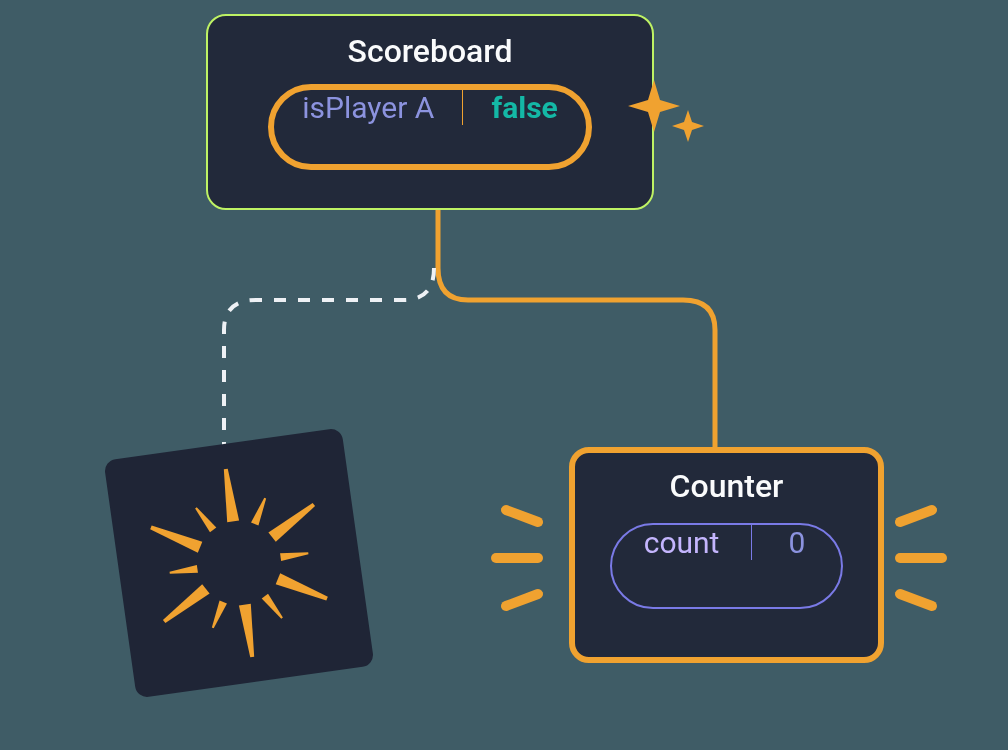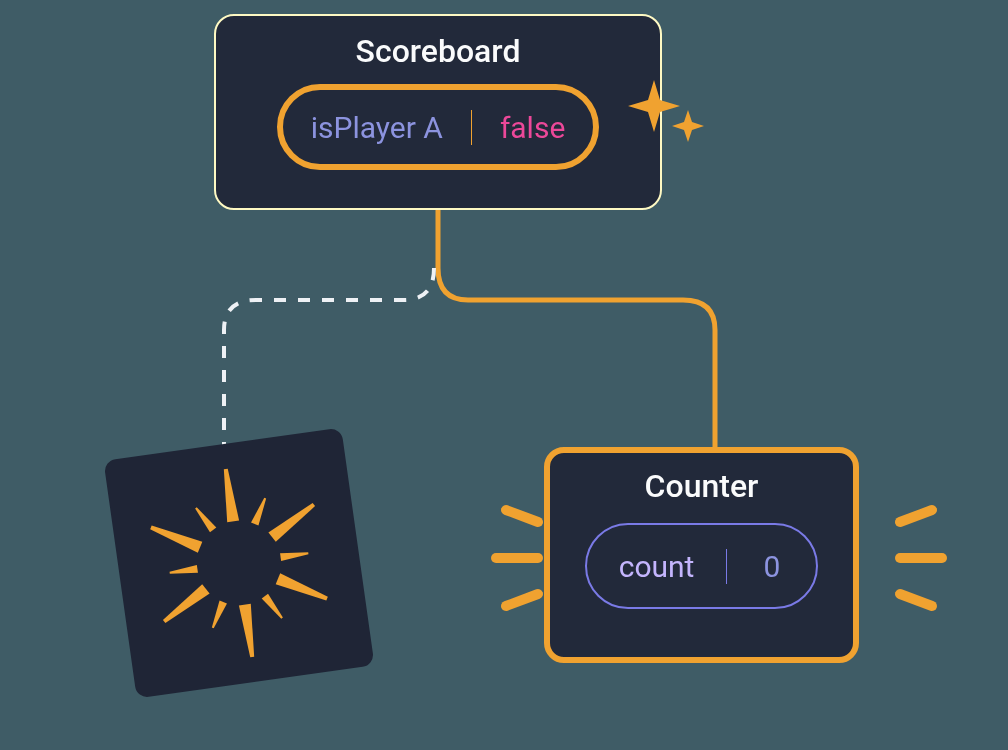--- a/index.html
+++ b/index.html
@@ -13,65 +13,65 @@
   }
   .stage {
     position: relative;
     width: 1008px;
     height: 750px;
   }
 
   
   .scoreboard-card {
     position: absolute;
-    left: 214px; top: 14px;
+    left: 206px; top: 14px;
     width: 448px; height: 196px;
     background: #22293a;
-    border: 2px solid #fef9c3;
+    border: 2px solid #bef264;
     border-radius: 20px;
     display: flex;
     flex-direction: column;
     align-items: center;
     padding-top: 16px;
   }
   .scoreboard-title {
     font-size: 32px;
     font-weight: 500;
     color: #fafbfc;
     margin-bottom: 14px;
   }
   .state-pill {
     display: flex;
-    align-items: center;
+    align-items: flex-start;
     height: 86px;
     border-radius: 46px;
     overflow: hidden;
   }
   .state-pill.gold {
     border: 6px solid #f0a230;
   }
   .state-pill.purple {
     border: 2px solid #7a7ae6;
   }
   .pill-left, .pill-right {
     display: flex;
     align-items: center;
     justify-content: center;
     font-size: 30px;
     padding: 0 28px;
   }
   .state-pill.gold .pill-left { color: #8c93df; border-right: 1px solid #f0a230; }
-  .state-pill.gold .pill-right { color: #ec4899; font-weight: 400; }
+  .state-pill.gold .pill-right { color: #14b8a6; font-weight: 700; }
   .state-pill.purple .pill-left { color: #c4b5fd; border-right: 1px solid #7a7ae6; padding: 0 32px;}
   .state-pill.purple .pill-right { color: #8c93df; padding: 0 36px;}
 
   
   .counter-card {
     position: absolute;
-    left: 544px; top: 447px;
+    left: 569px; top: 447px;
     width: 315px; height: 216px;
     background: #22293a;
     border: 6px solid #f0a230;
     border-radius: 20px;
     display: flex;
     flex-direction: column;
     align-items: center;
     padding-top: 14px;
   }
   .counter-title {

